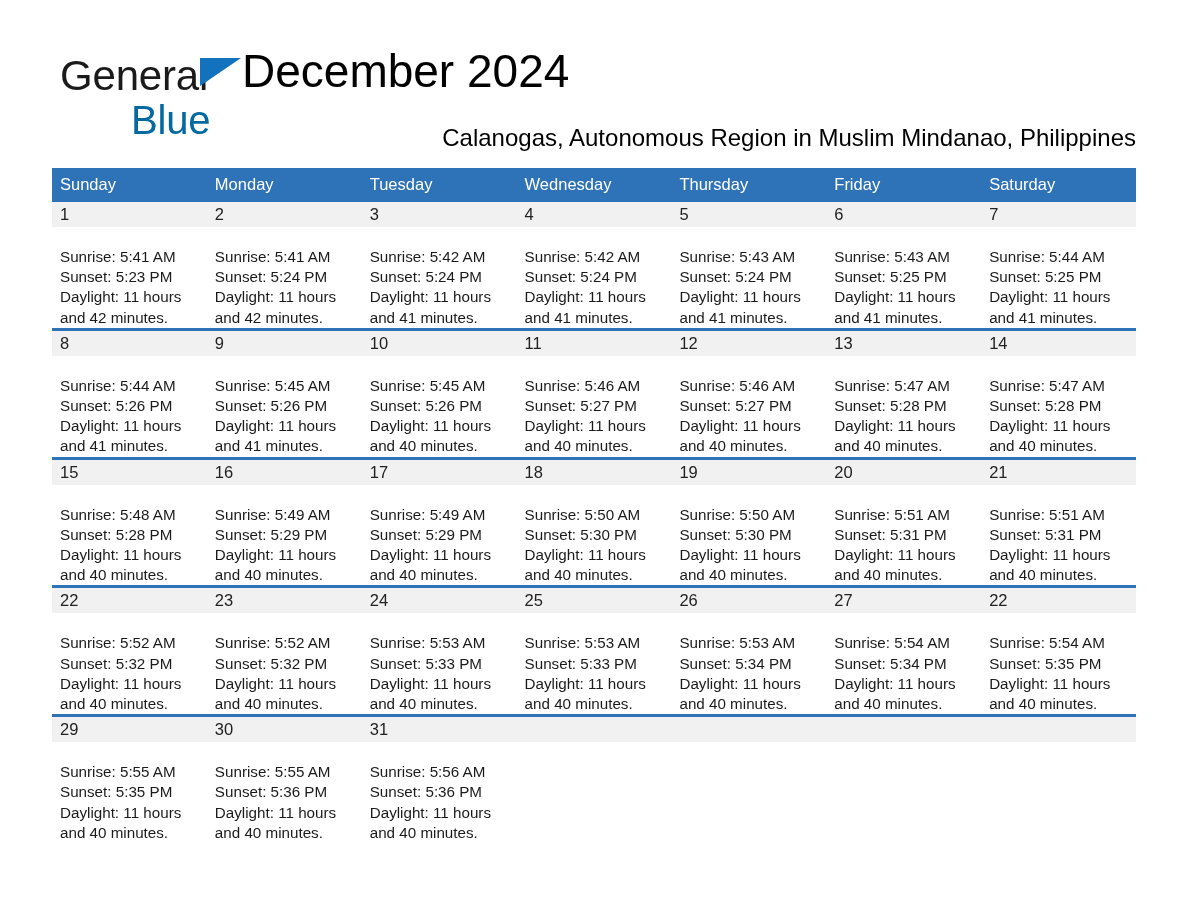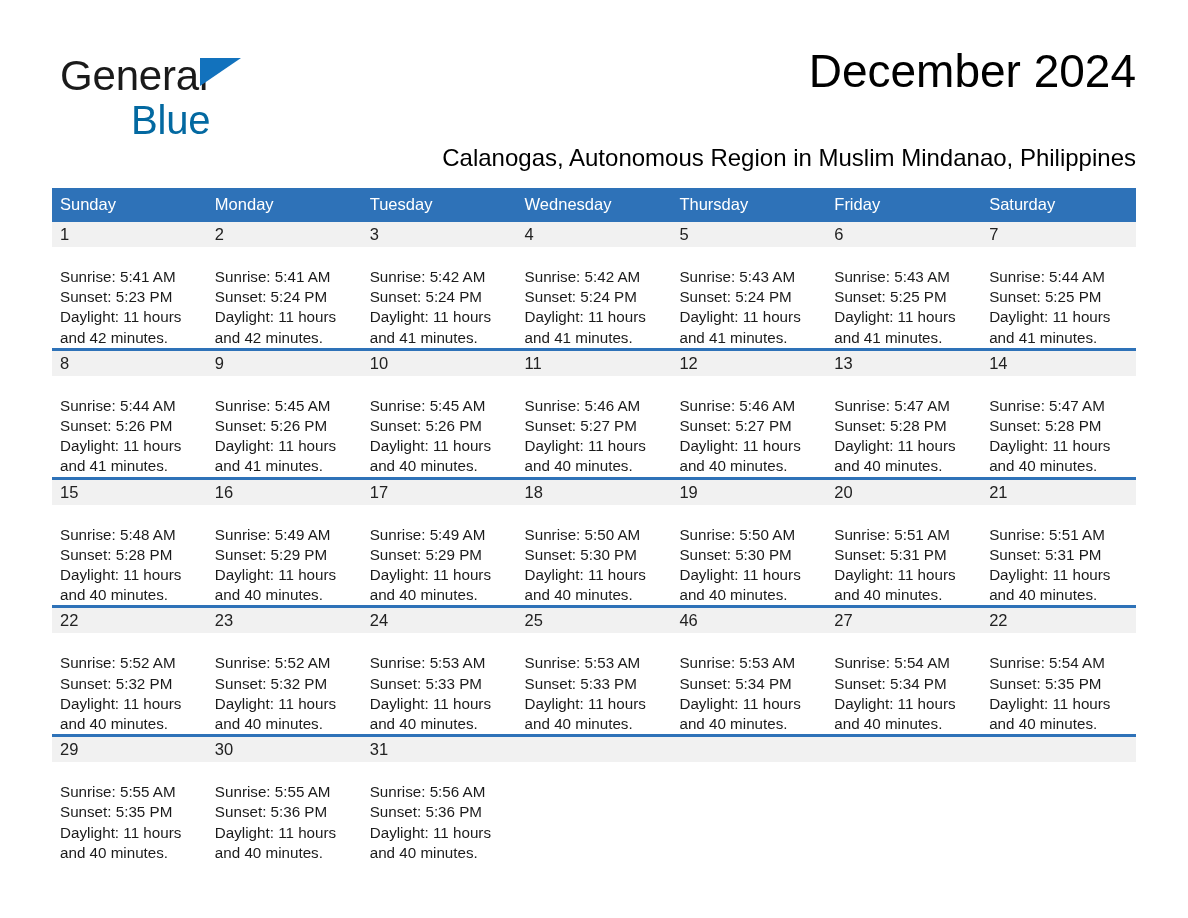--- a/index.html
+++ b/index.html
@@ -59,32 +59,32 @@
   .brand-triangle {
     position: absolute;
     left: 148px;
     top: 14px;
     width: 0;
     height: 0;
     border-left: 41px solid #1272bd;
     border-bottom: 28px solid transparent;
   }
   .title-wrap {
-    text-align: right;
+    text-align: left;
     flex: 1 1 auto;
   }
   .month-title {
     font-size: 46px;
     line-height: 54px;
     font-weight: normal;
     color: #000000;
     white-space: nowrap;
   }
   .subtitle {
-    margin-top: 24px;
+    margin-top: 4px;
     font-size: 24px;
     line-height: 28px;
     color: #000000;
     text-align: right;
     white-space: nowrap;
   }
 
   
   .calendar {
     margin-top: 16px;
@@ -397,21 +397,21 @@
       <div class="day-cell">
         <div class="day-number-band">25</div>
         <div class="day-body">
           <div>Sunrise: 5:53 AM</div>
           <div>Sunset: 5:33 PM</div>
           <div>Daylight: 11 hours</div>
           <div>and 40 minutes.</div>
         </div>
       </div>
       <div class="day-cell">
-        <div class="day-number-band">46</div>
+        <div class="day-number-band">26</div>
         <div class="day-body">
           <div>Sunrise: 5:53 AM</div>
           <div>Sunset: 5:34 PM</div>
           <div>Daylight: 11 hours</div>
           <div>and 40 minutes.</div>
         </div>
       </div>
       <div class="day-cell">
         <div class="day-number-band">27</div>
         <div class="day-body">

